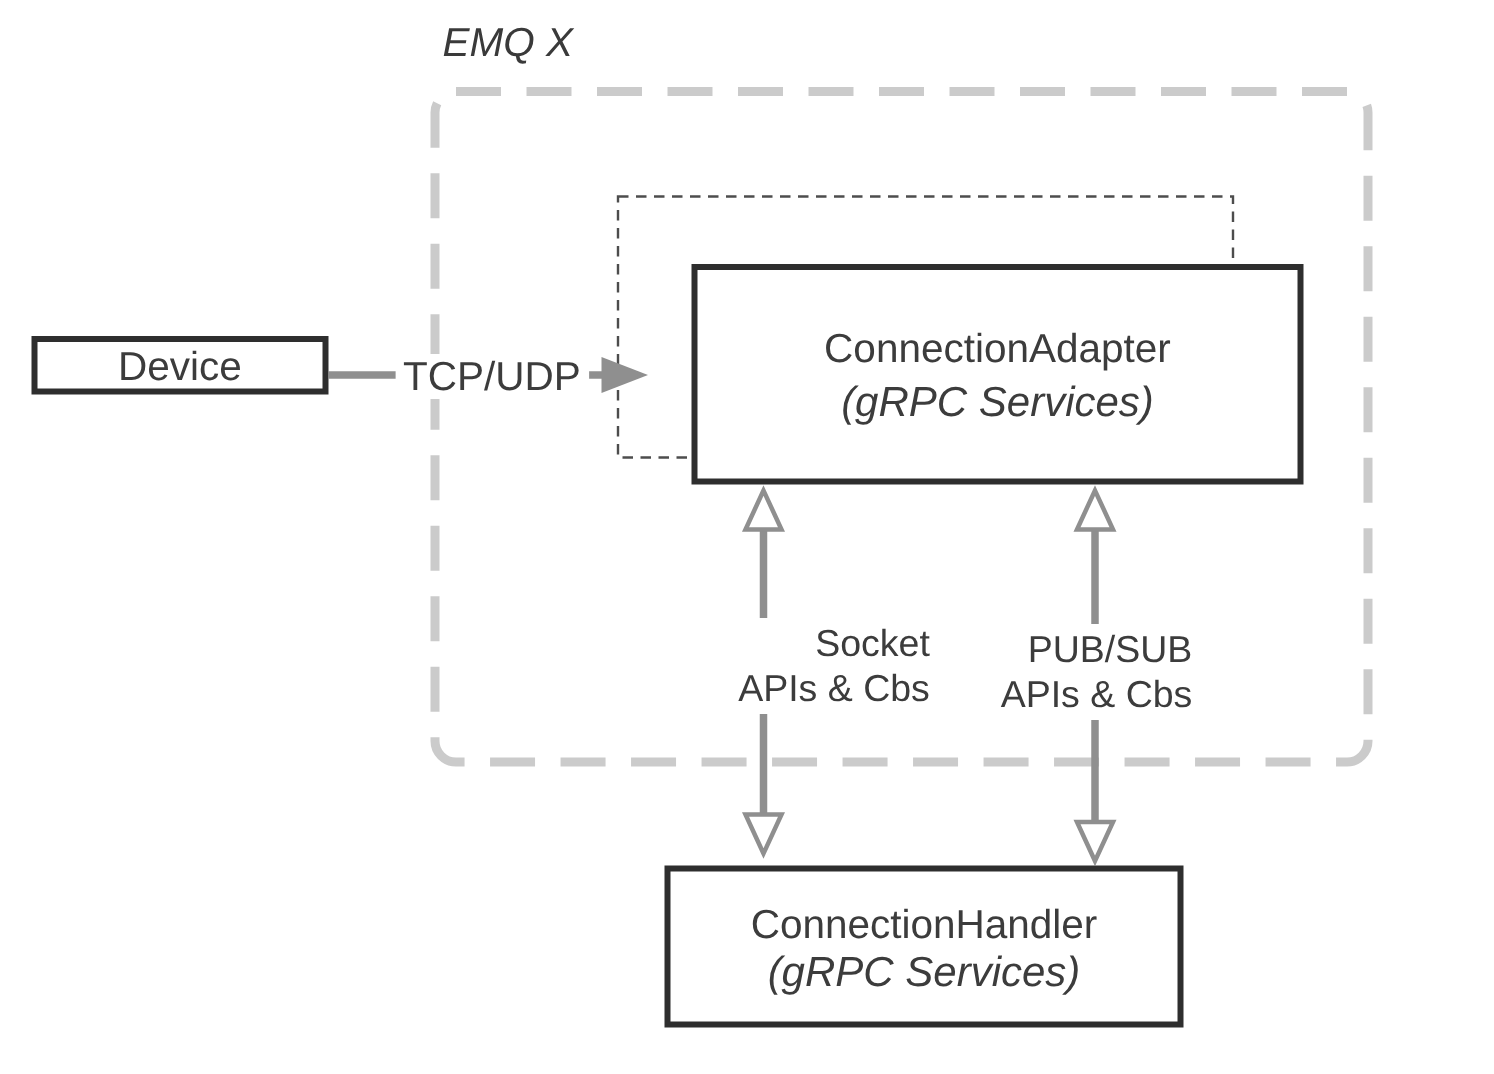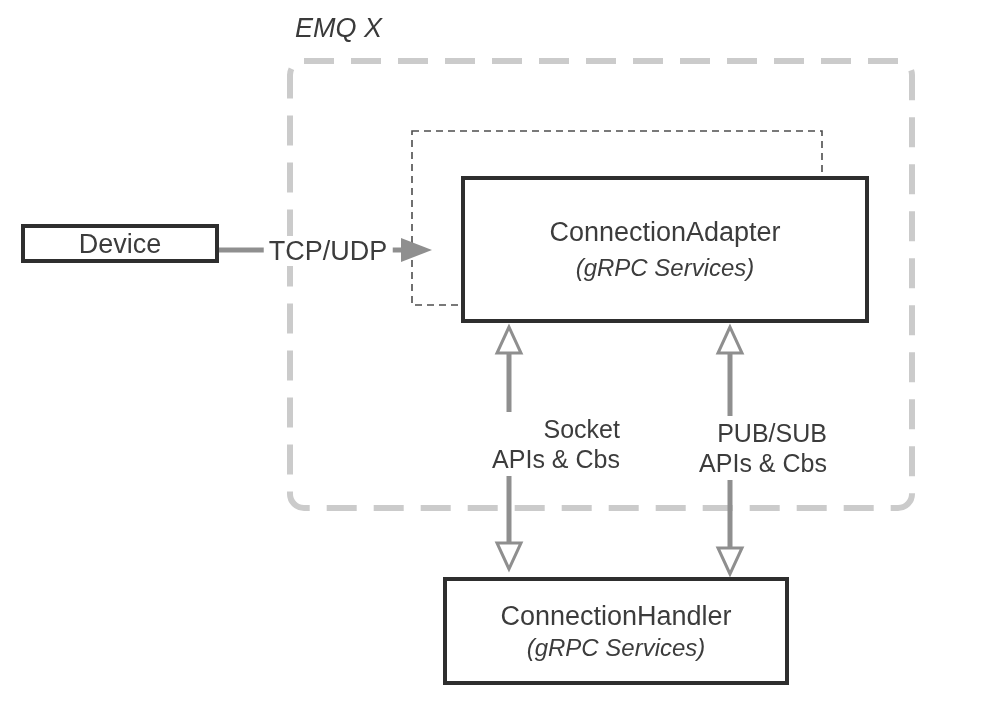--- a/index.html
+++ b/index.html
@@ -29,21 +29,21 @@
     justify-content: center;
     z-index: 2;
   }
   .node-title {
     font-size: 27px;
     line-height: 32px;
     color: #3c3c3c;
     white-space: nowrap;
   }
   .node-sub {
-    font-size: 24px;
+    font-size: 28px;
     line-height: 30px;
     font-style: italic;
     color: #3c3c3c;
     white-space: nowrap;
   }
   #device-box   { left: 21px;  top: 224px; width: 198px; height: 39px; }
   #adapter-box  { left: 430px; top: 176px; width: 408px; height: 147px; gap: 5px; margin-left: 31px; }
   #handler-box  { left: 443px; top: 577px; width: 346px; height: 108px; gap: 1px; }
 
   .group-label {
@@ -79,21 +79,20 @@
     line-height: 30px;
     padding: 2px 6px;
     margin-left: 44px;
   }
   #pubsub-label {
     left: 731px; top: 416px;
     transform: translateX(-50%);
     font-size: 25px;
     line-height: 30px;
     padding: 2px 6px;
-    margin-left: 32px;
   }
 </style>
 </head>
 <body>
 
 <div id="stage">
 
   <svg class="layer" viewBox="0 0 996 716" xmlns="http://www.w3.org/2000/svg">
 
     <rect x="290" y="61" width="622" height="447" rx="14" ry="14" fill="none" stroke="#cbcbcb" stroke-width="6" stroke-dasharray="30 17"></rect>

